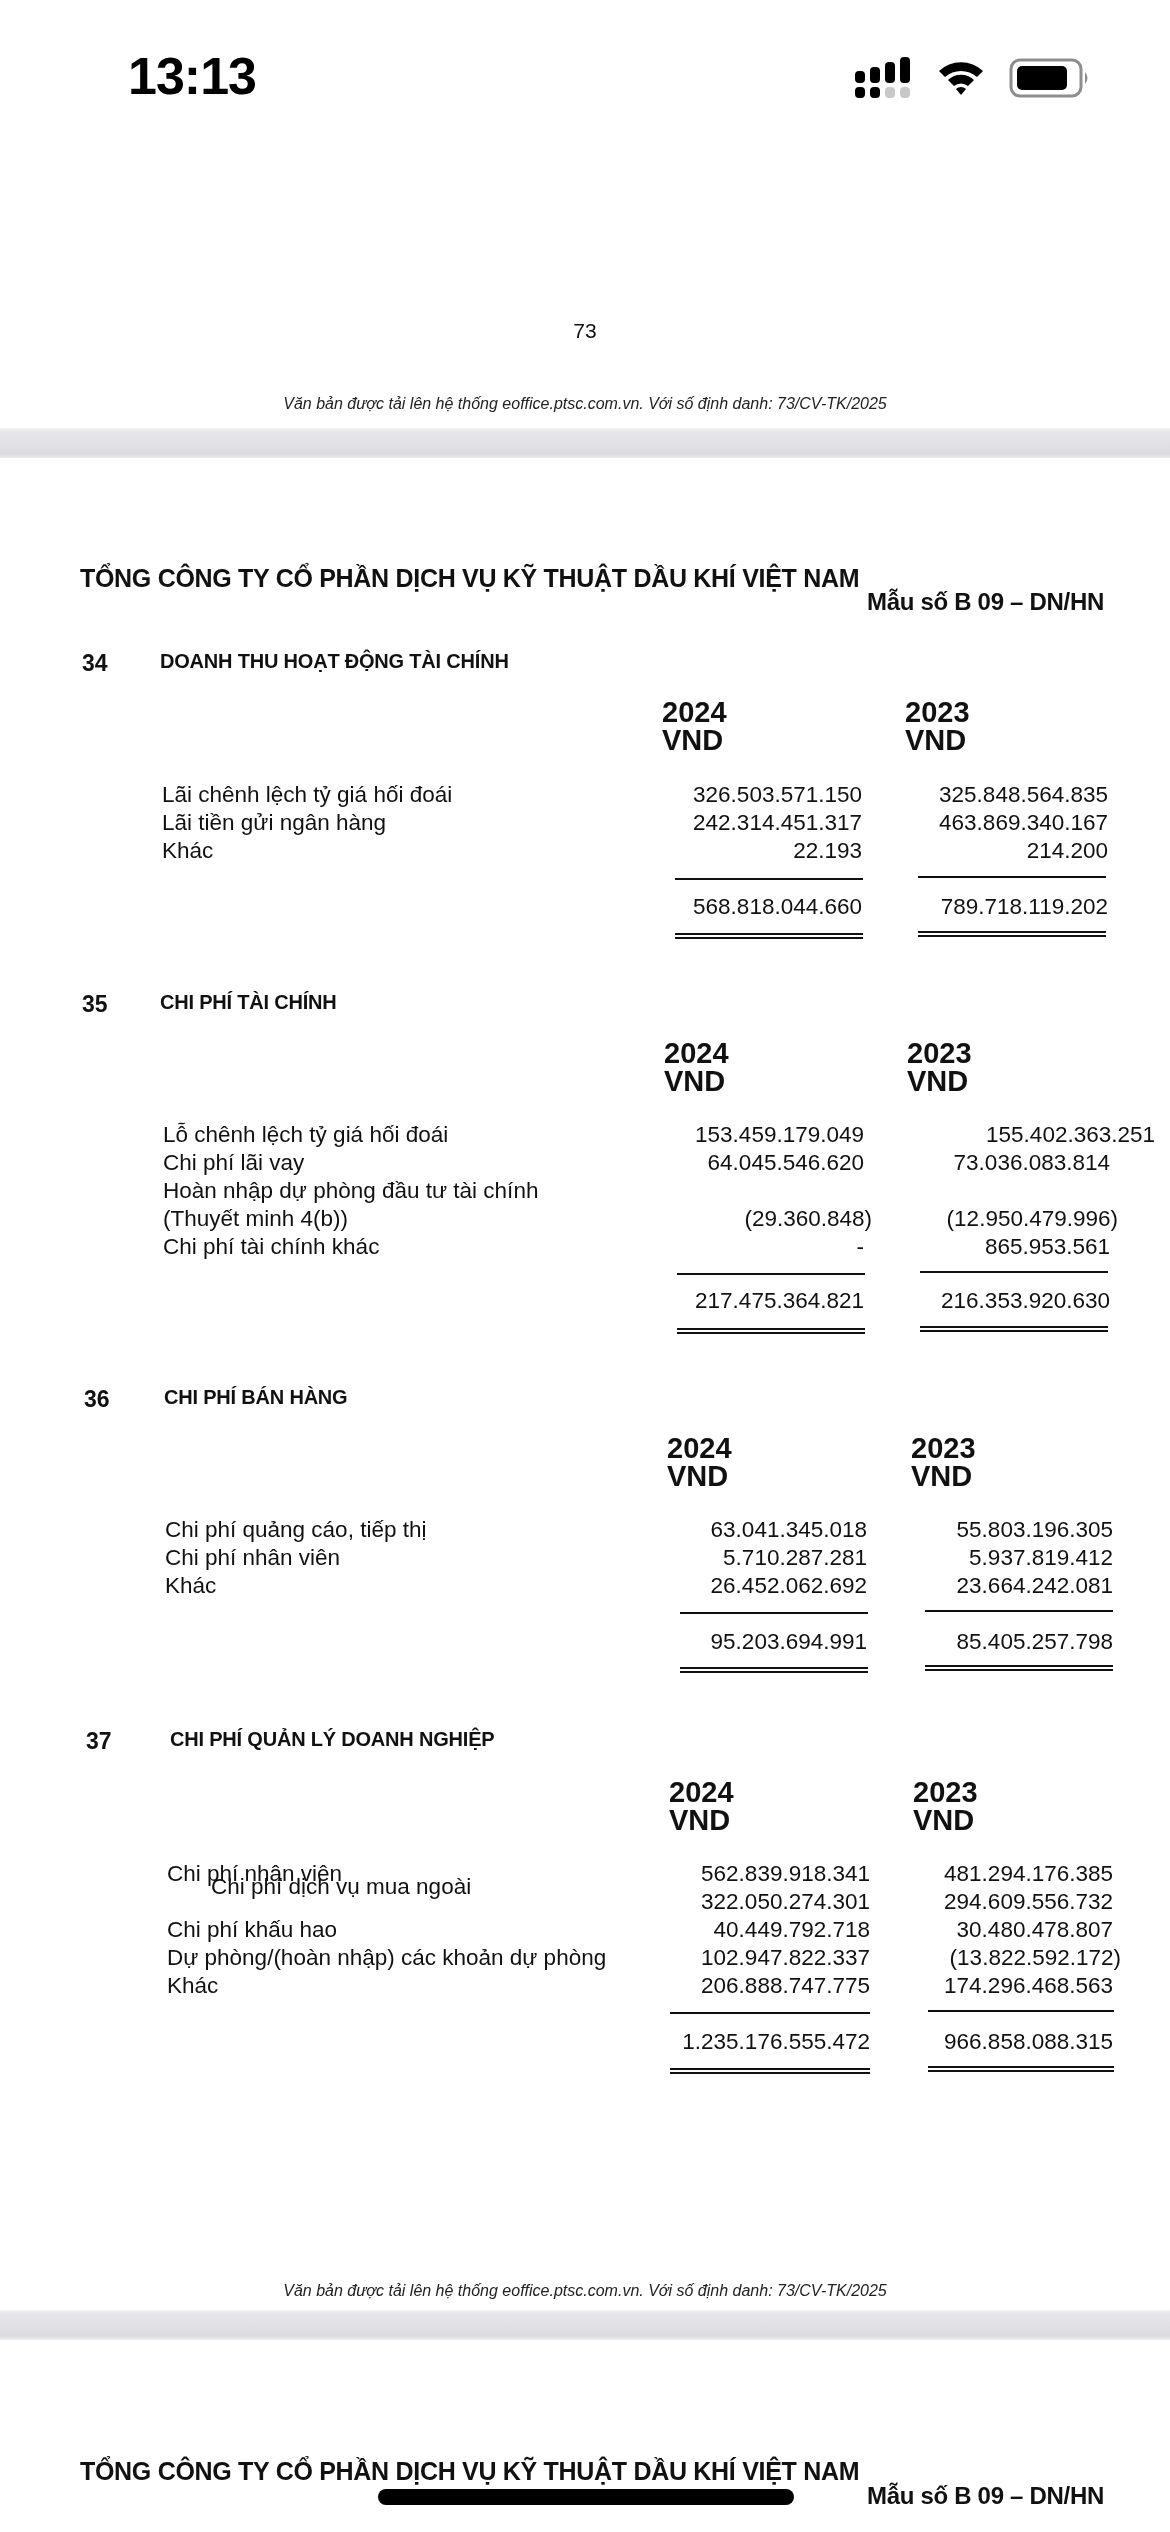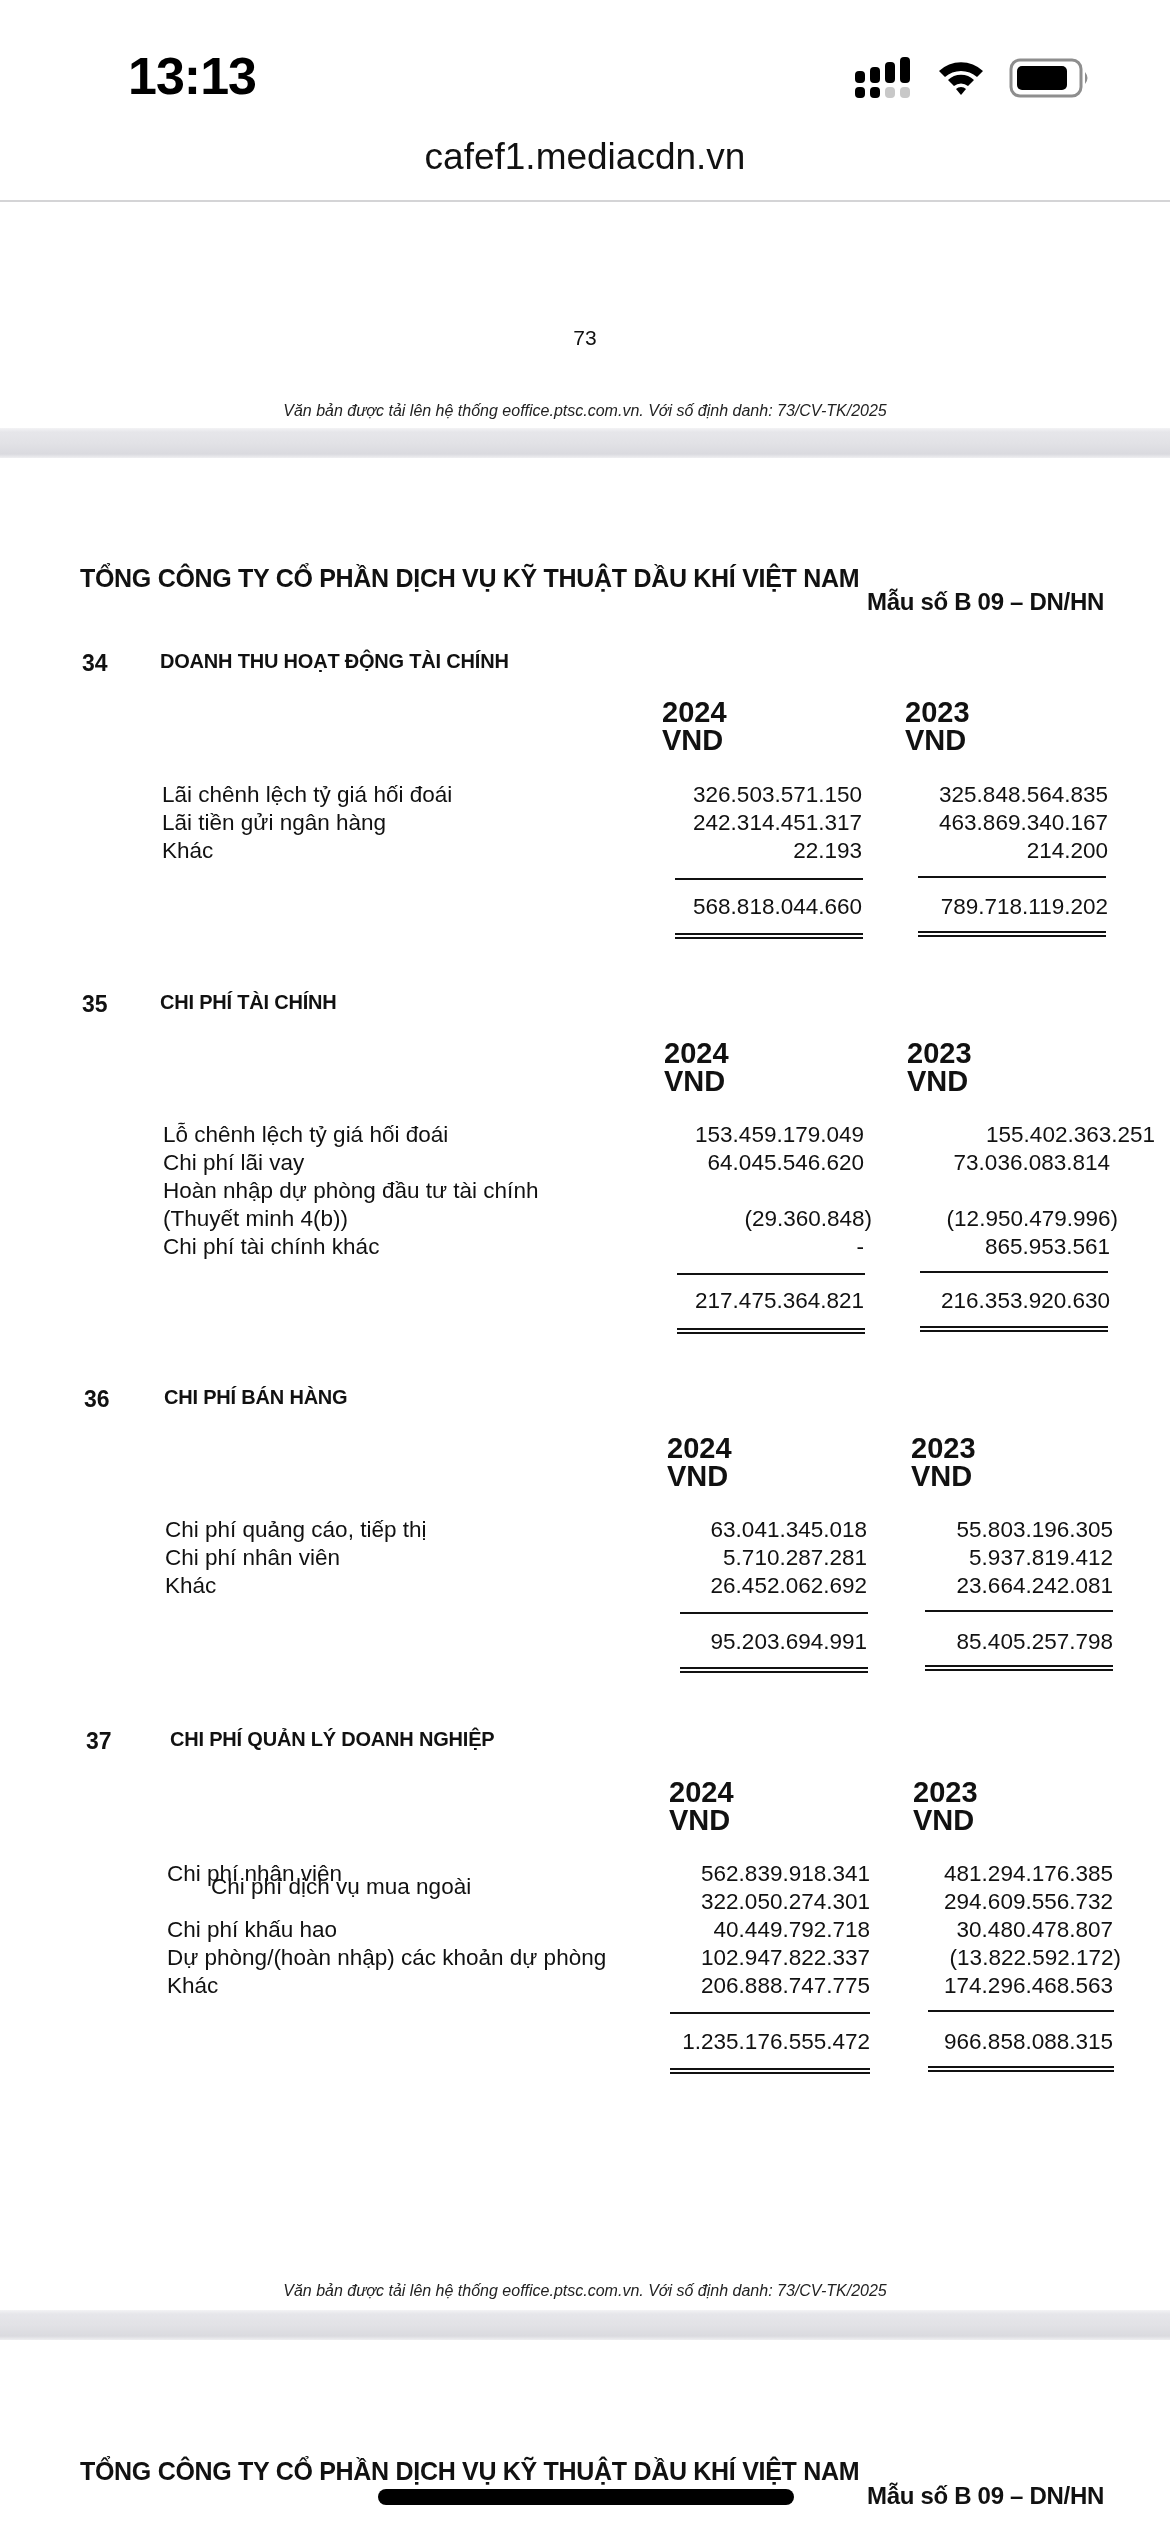--- a/index.html
+++ b/index.html
@@ -55,25 +55,24 @@
   <svg class="wifi" viewBox="0 0 50 40">
     <path d="M3 13 A32 32 0 0 1 47 13 L41 19 A24 24 0 0 0 9 19 Z" fill="#000"></path>
     <path d="M12 22 A19 19 0 0 1 38 22 L32 28 A11 11 0 0 0 18 28 Z" fill="#000"></path>
     <path d="M20 31 A7 7 0 0 1 30 31 L25 37 Z" fill="#000"></path>
   </svg>
   <svg class="battery" viewBox="0 0 82 40">
     <rect x="2" y="2" width="70" height="36" rx="9" fill="none" stroke="#8e8e8e" stroke-width="3"></rect>
     <rect x="8" y="8" width="50" height="24" rx="5" fill="#000"></rect>
     <path d="M76 14 Q81 20 76 26 Z" fill="#8e8e8e"></path>
   </svg>
-  <div class="url">cafef1.mediacdn.vn</div>
 </div>
 <div class="urlbar-divider"></div>
 
-<div class="page" style="top:202px;height:226px;">
+<div class="page" style="top:195px;height:226px;">
   <div class="pnum" style="top:124px;">73</div>
   <div class="stamp" style="top:200px;">Văn bản được tải lên hệ thống eoffice.ptsc.com.vn. Với số định danh: 73/CV-TK/2025</div>
 </div>
 <div class="page-gap" style="top:428px;"></div>
 
 <div class="page" style="top:458px;height:1852px;">
   <div class="company" style="top:106px;">TỔNG CÔNG TY CỔ PHẦN DỊCH VỤ KỸ THUẬT DẦU KHÍ VIỆT NAM</div>
   <div class="form-code" style="top:130px;">Mẫu số B 09 – DN/HN</div>
 
   <div class="section" style="top:192px;">

